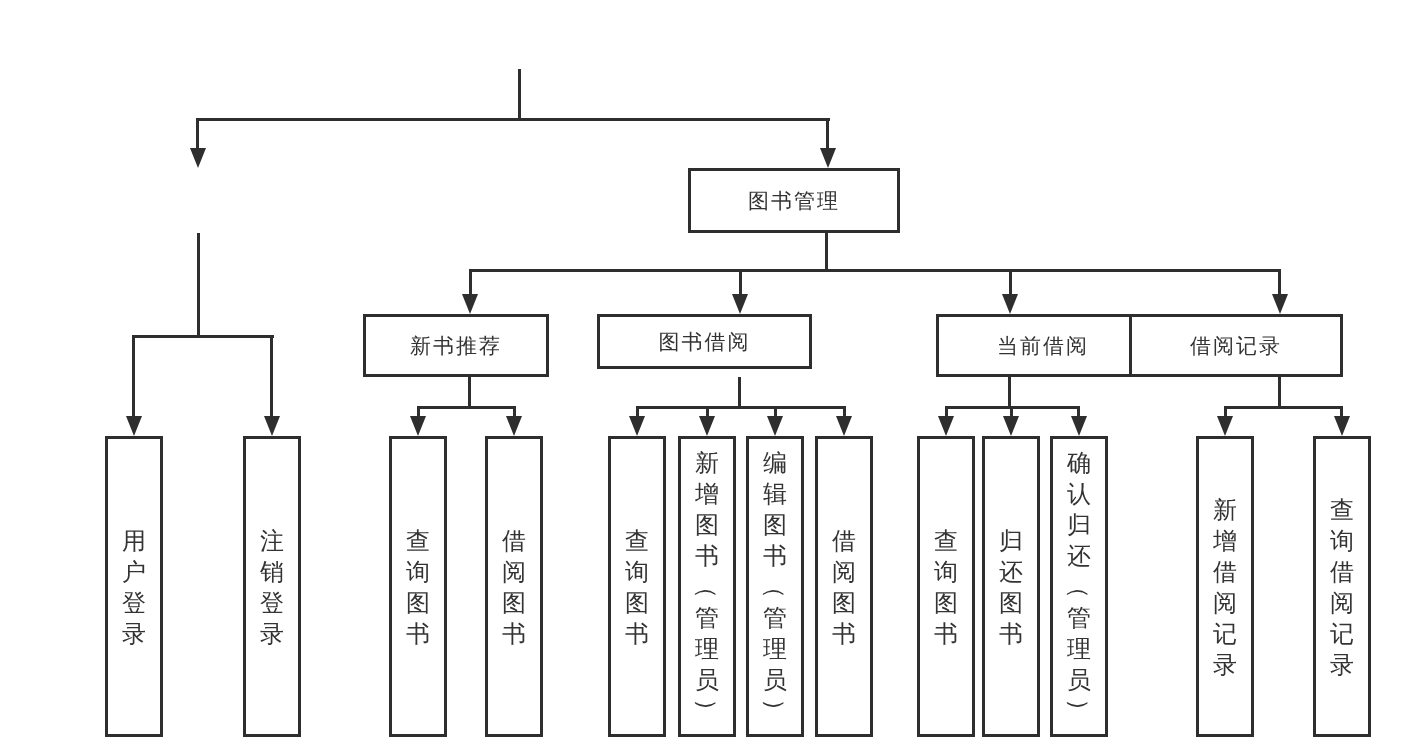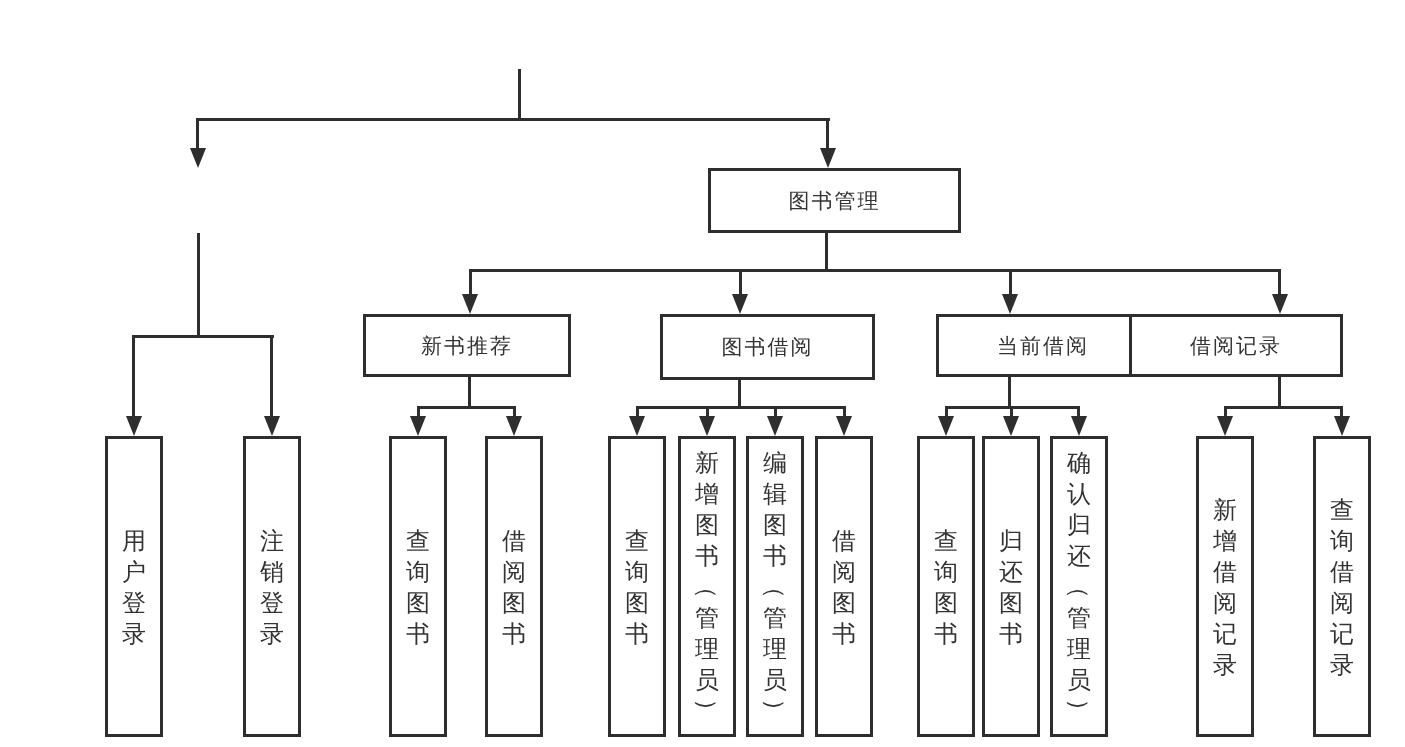--- a/index.html
+++ b/index.html
@@ -30,21 +30,21 @@
 
   <div>
     <div class="vline" style="left:518px;top:69px;height:49px"></div>
     <div class="hline" style="left:196px;top:118px;width:634px"></div>
     <div class="vline" style="left:196px;top:118px;height:32px"></div>
     <div class="arr" style="left:190px;top:148px"></div>
     <div class="vline" style="left:826px;top:118px;height:32px"></div>
     <div class="arr" style="left:820px;top:148px"></div>
   </div>
 
-  <div class="hbox" style="left:708px;top:168px;width:253px;height:65px">图书管理</div>
+  <div class="hbox" style="left:688px;top:168px;width:212px;height:65px">图书管理</div>
 
   <div>
     <div class="vline" style="left:197px;top:233px;height:102px"></div>
     <div class="hline" style="left:133px;top:335px;width:141px"></div>
     <div class="vline" style="left:132px;top:335px;height:83px"></div>
     <div class="arr" style="left:126px;top:416px"></div>
     <div class="vline" style="left:270px;top:335px;height:83px"></div>
     <div class="arr" style="left:264px;top:416px"></div>
   </div>
 
@@ -54,22 +54,22 @@
     <div class="vline" style="left:469px;top:269px;height:25px"></div>
     <div class="arr" style="left:462px;top:294px"></div>
     <div class="vline" style="left:739px;top:269px;height:25px"></div>
     <div class="arr" style="left:732px;top:294px"></div>
     <div class="vline" style="left:1009px;top:269px;height:25px"></div>
     <div class="arr" style="left:1002px;top:294px"></div>
     <div class="vline" style="left:1278px;top:269px;height:25px"></div>
     <div class="arr" style="left:1272px;top:294px"></div>
   </div>
 
-  <div class="hbox" style="left:363px;top:314px;width:208px;height:63px">新书推荐</div>
-  <div class="hbox" style="left:660px;top:314px;width:215px;height:66px">图书借阅</div>
+  <div class="hbox" style="left:363px;top:314px;width:186px;height:63px">新书推荐</div>
+  <div class="hbox" style="left:597px;top:314px;width:215px;height:55px">图书借阅</div>
   <div class="hbox" style="left:936px;top:314px;width:214px;height:63px">当前借阅</div>
   <div class="hbox" style="left:1129px;top:314px;width:214px;height:63px">借阅记录</div>
 
   <div>
     <div class="vline" style="left:468px;top:377px;height:29px"></div>
     <div class="hline" style="left:417px;top:406px;width:98px"></div>
     <div class="vline" style="left:417px;top:406px;height:10px"></div>
     <div class="arr" style="left:410px;top:416px"></div>
     <div class="vline" style="left:513px;top:406px;height:10px"></div>
     <div class="arr" style="left:506px;top:416px"></div>

